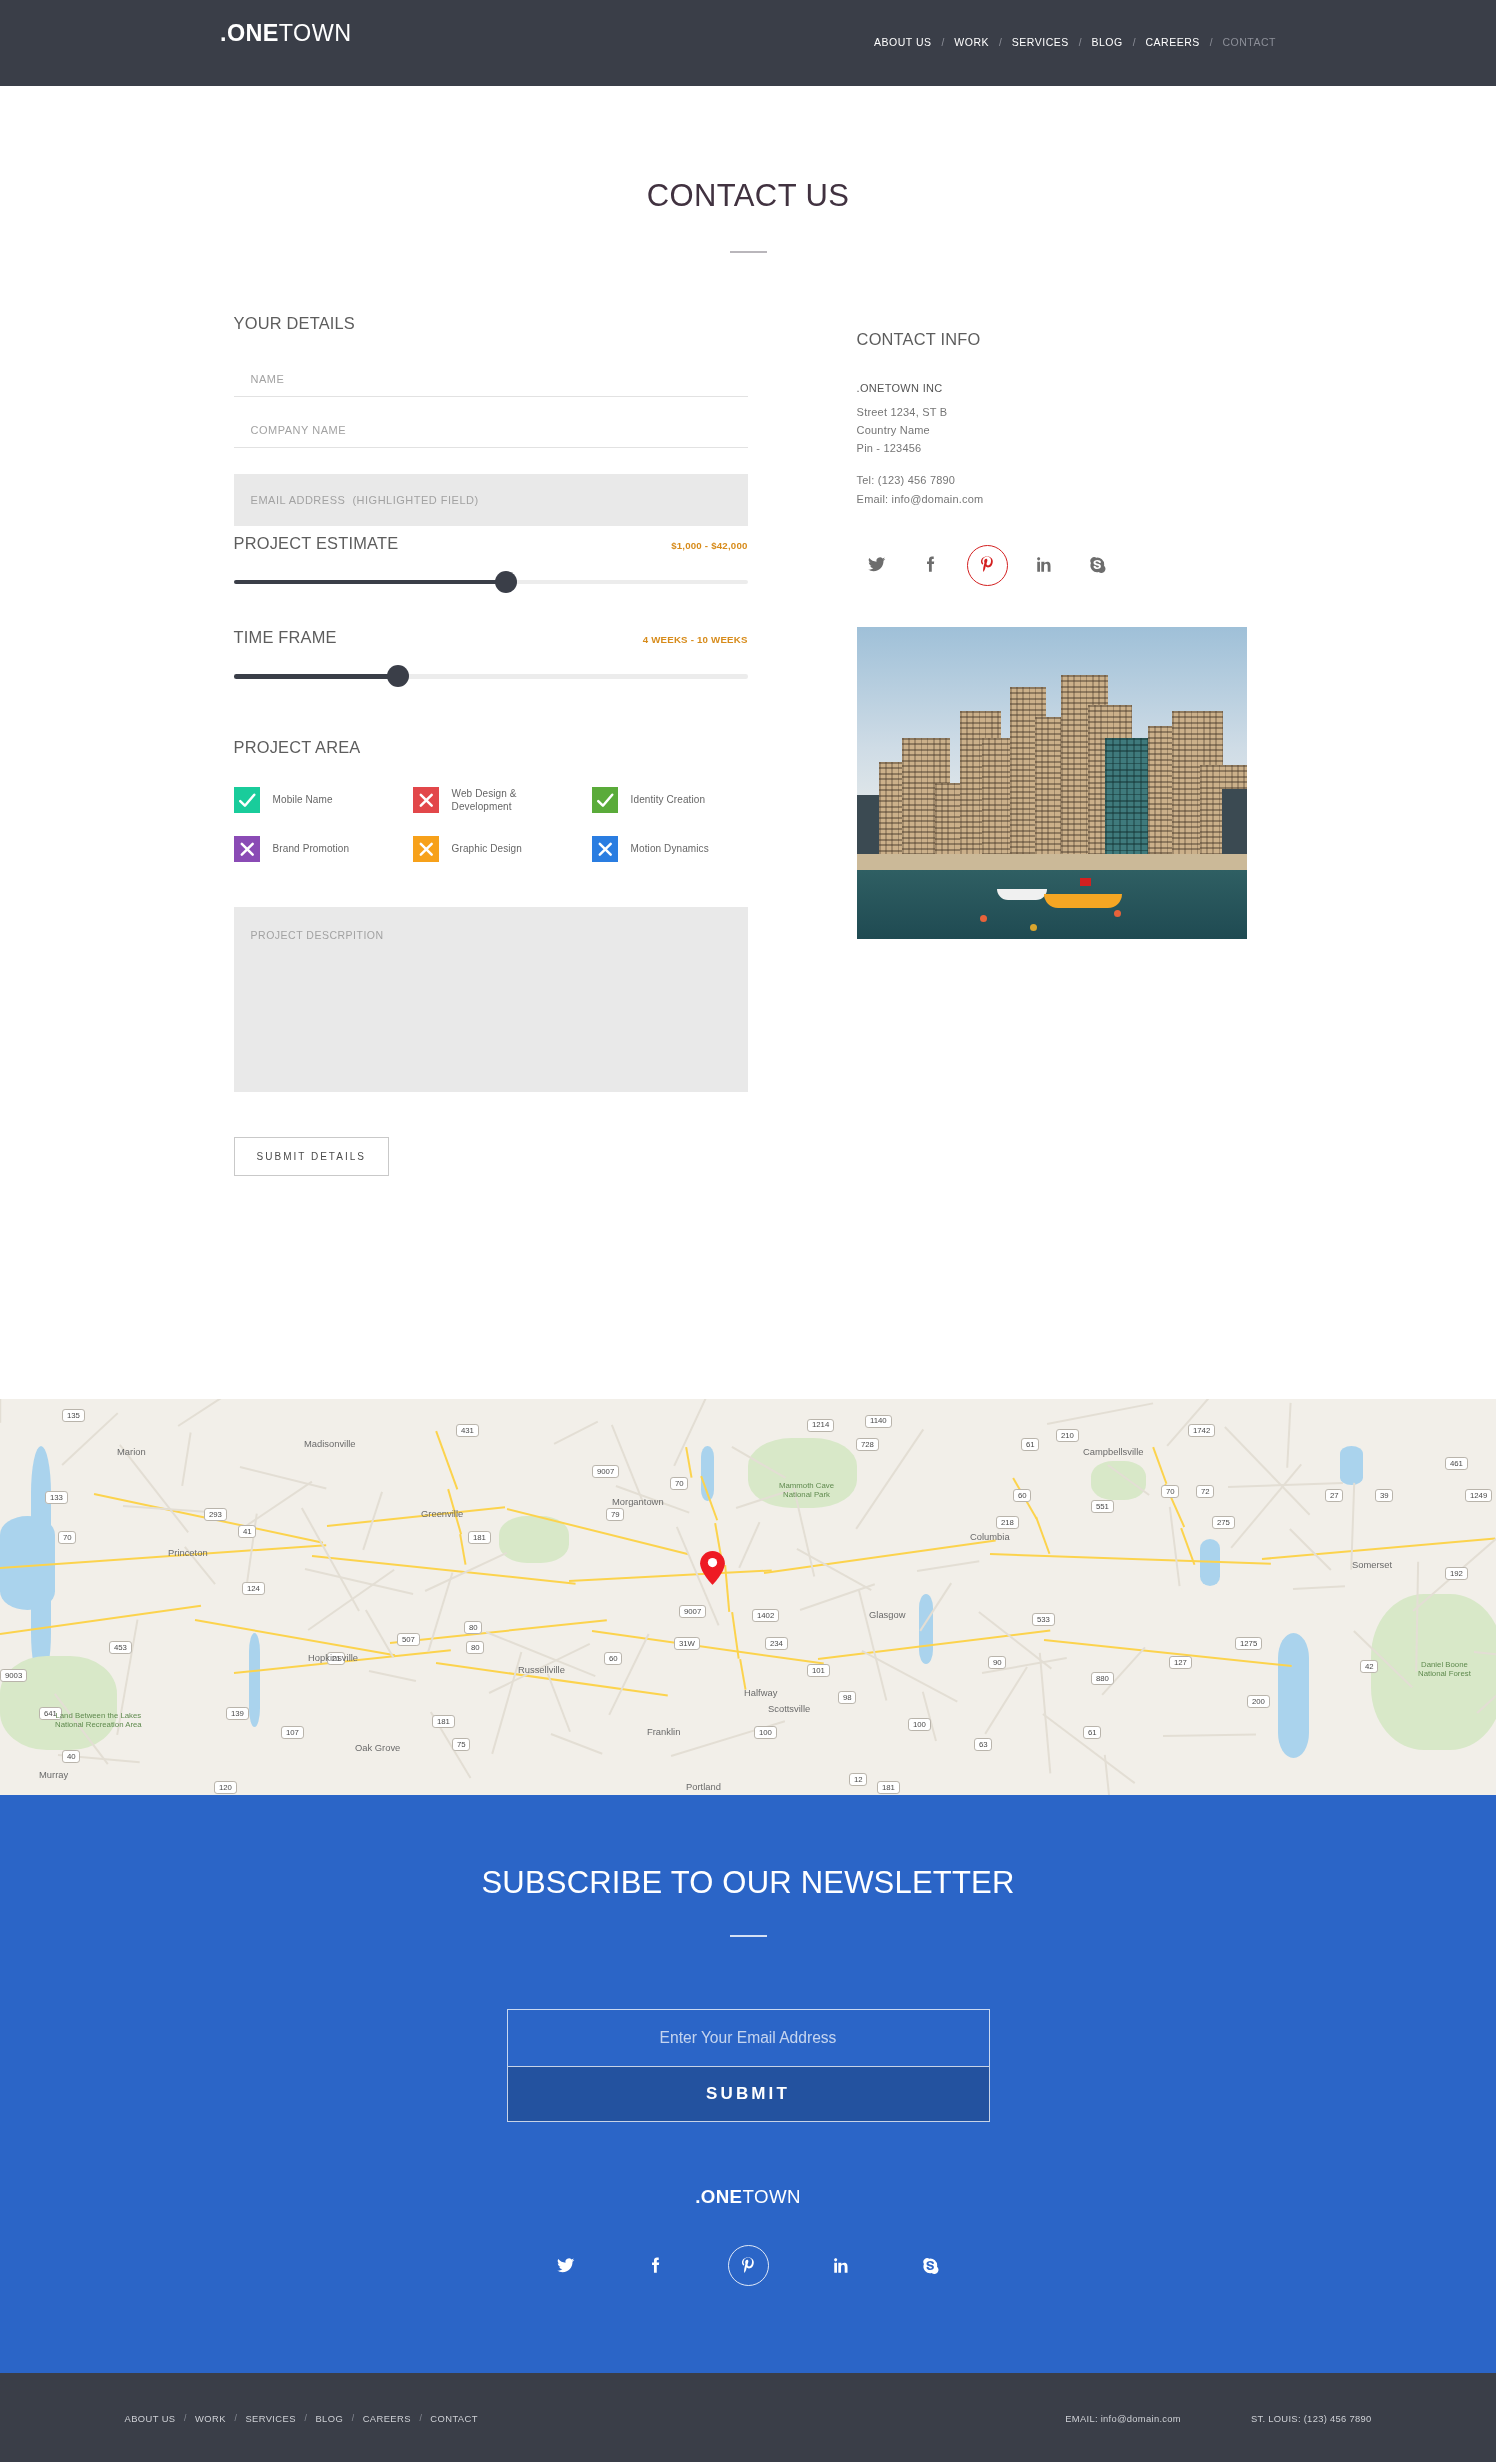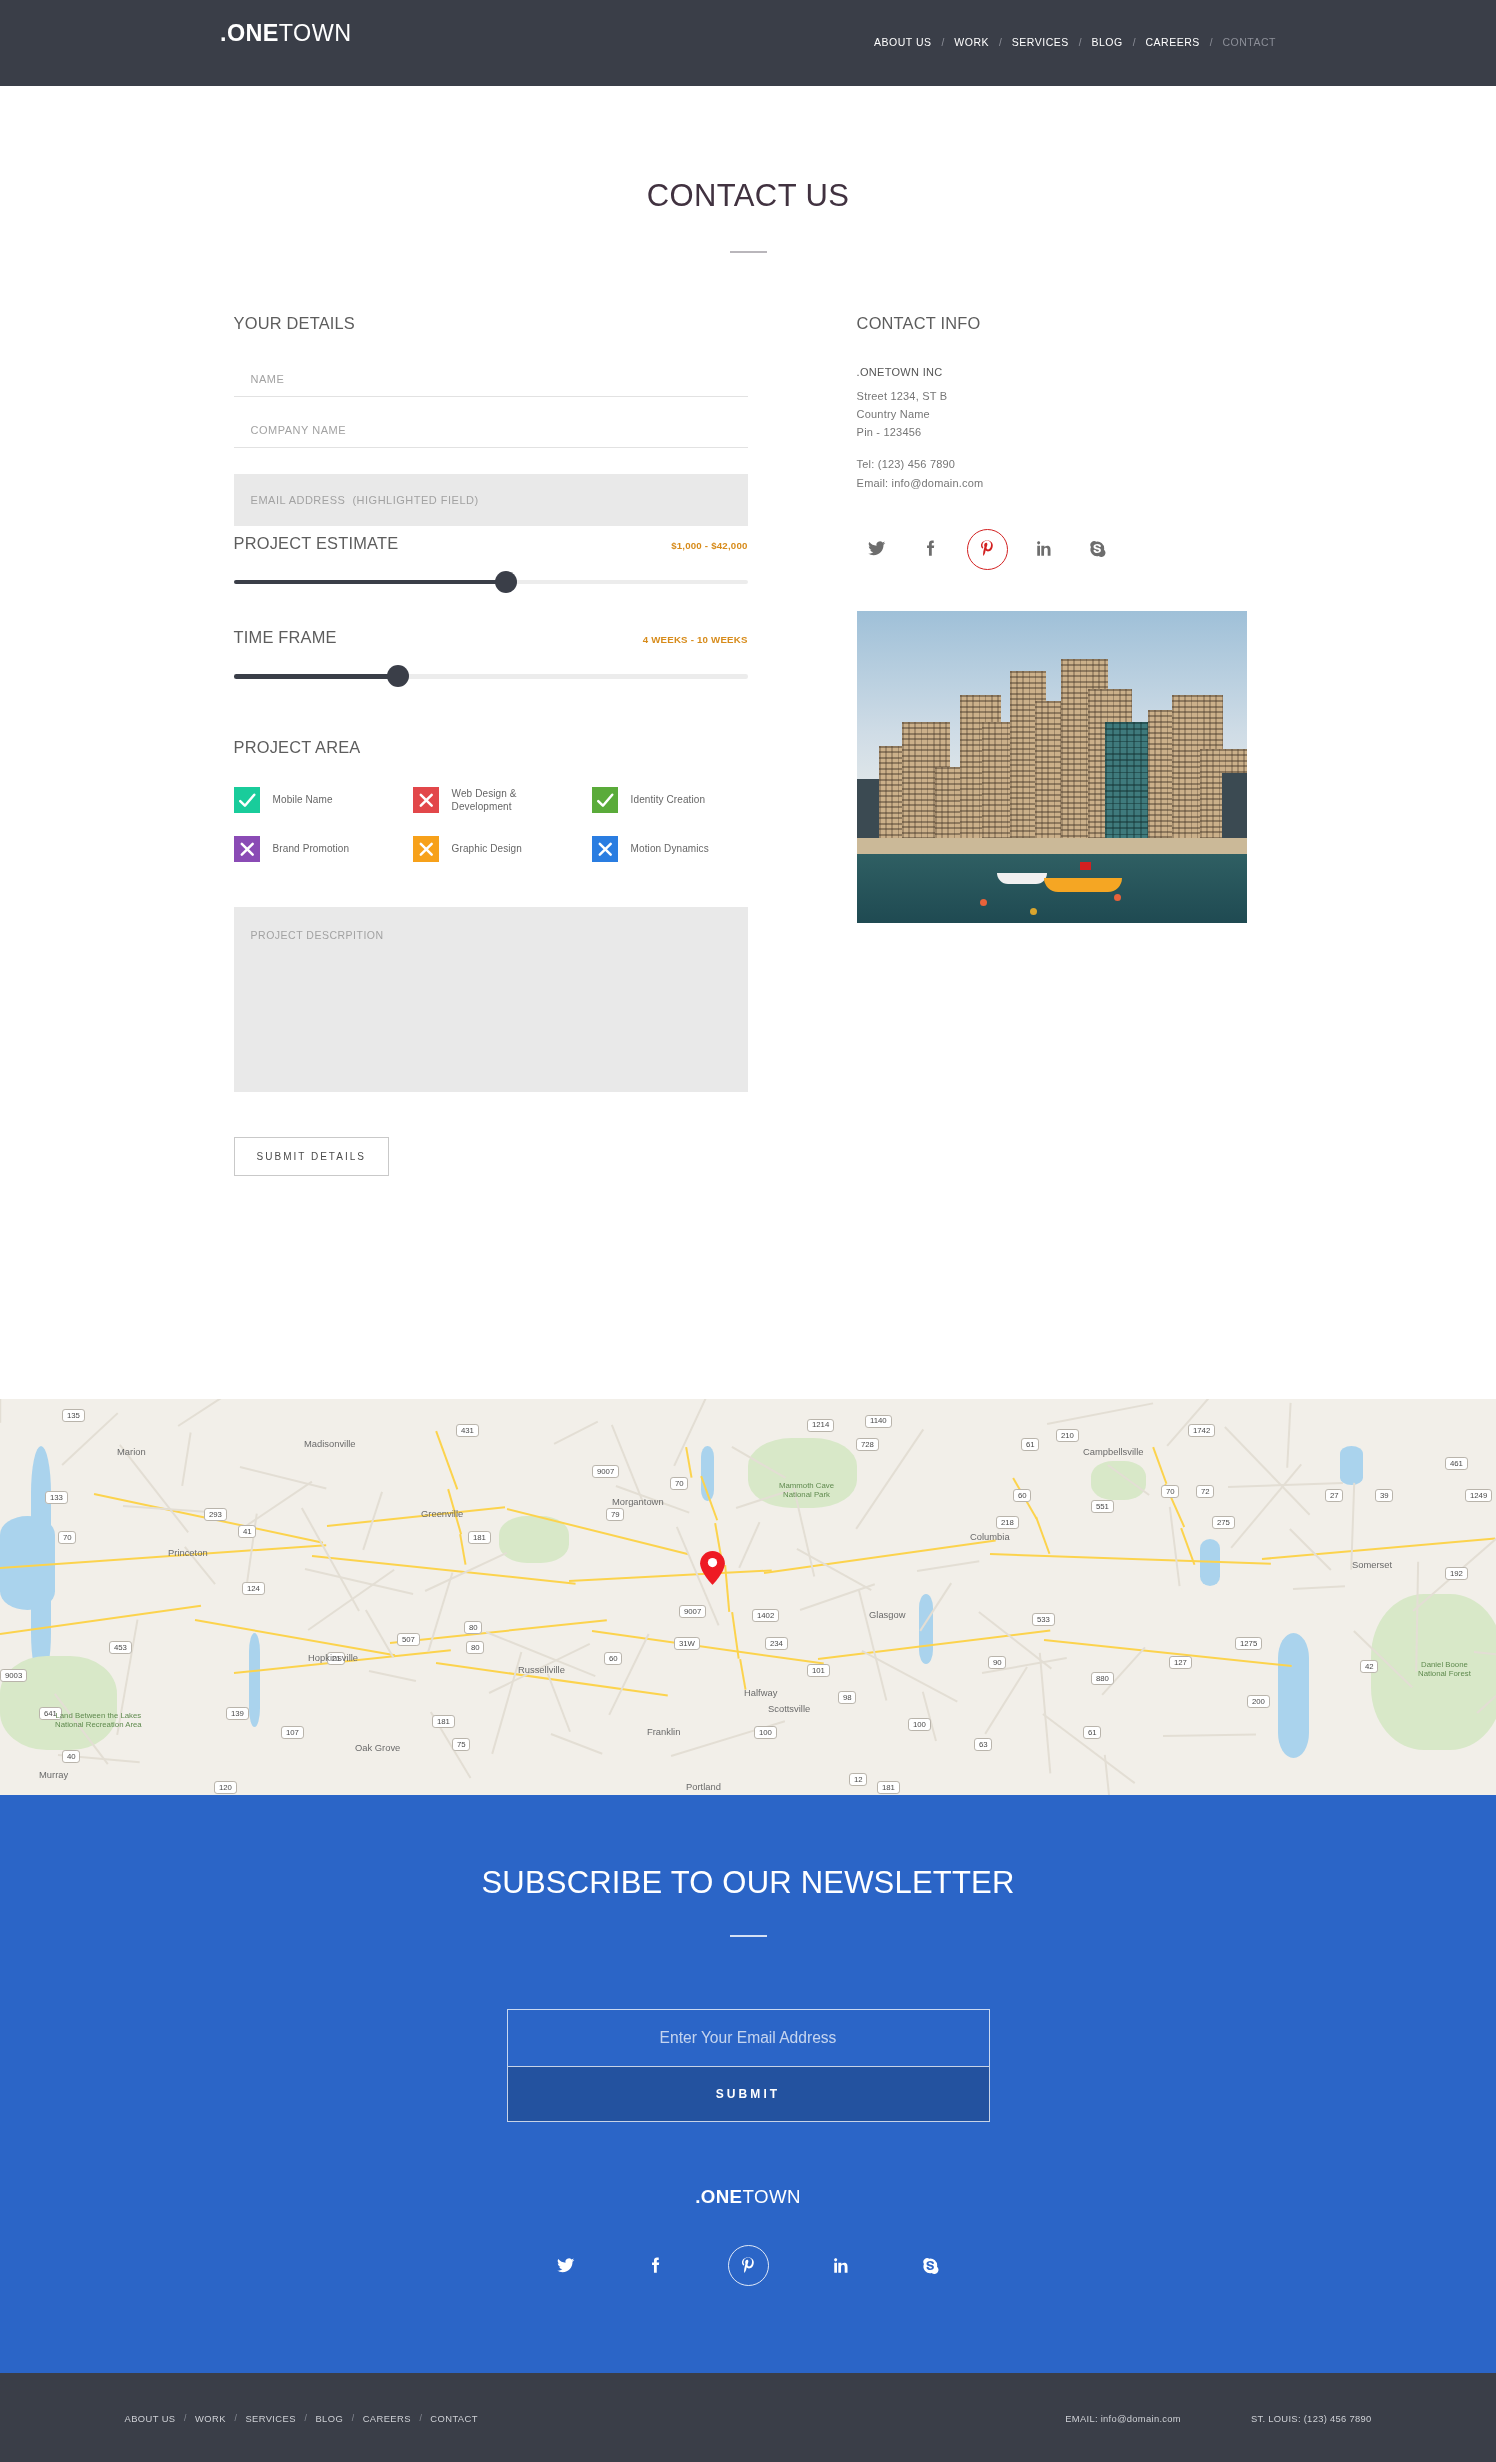--- a/index.html
+++ b/index.html
@@ -74,21 +74,21 @@
 
   
   .content {
     width: 1060px;
     margin: 0 auto;
     display: flex;
     padding-top: 61px;
     position: relative;
   }
   .col-left { width: 514px; margin-left: 15.6px; }
-  .col-right { margin-left: 109px; width: 405px; }
+  .col-right { margin-left: 109px; width: 405px; margin-top: 16px; }
 
   .section-head {
     font-size: 16.4px;
     color: #5d5d5d;
     font-weight: 400;
     letter-spacing: 0.2px;
   }
 
   
   .field {
@@ -443,21 +443,21 @@
   }
   .nl-form input::placeholder { color: rgba(255,255,255,.72); }
   .nl-form button {
     width: 100%;
     height: 56px;
     margin-top: -0.8px;
     background: #23529f;
     border: 0.8px solid rgba(255,255,255,.75);
     color: #ffffff;
     font-family: "Liberation Sans", sans-serif;
-    font-size: 12px;
+    font-size: 17px;
     letter-spacing: 3.1px;
     font-weight: 700;
     cursor: pointer;
   }
   .footer-logo {
     margin-top: 64px;
     font-size: 18.7px;
     color: #ffffff;
     letter-spacing: 0.4px;
   }

